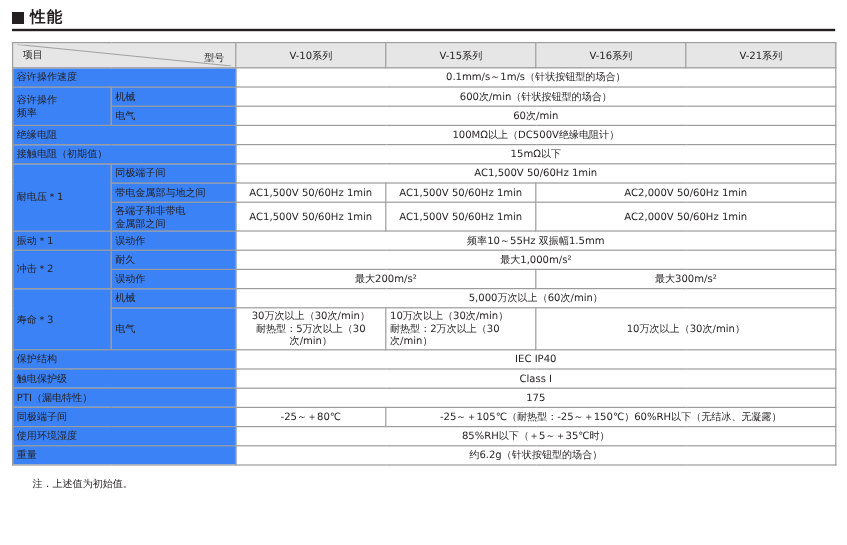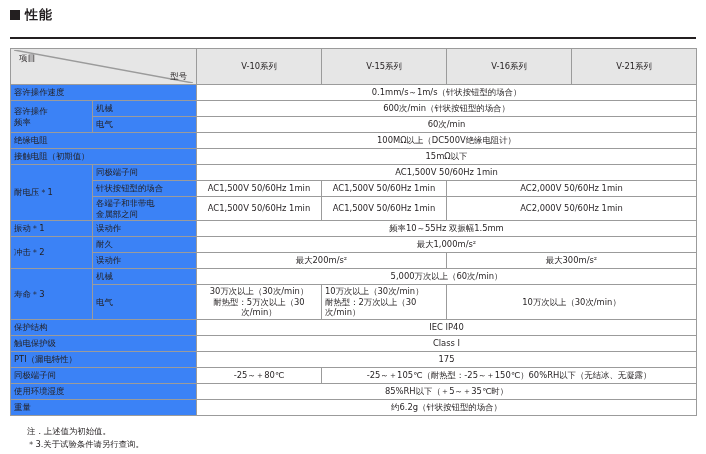--- a/index.html
+++ b/index.html
@@ -20,21 +20,21 @@
     height: 454px;
     box-sizing: border-box;
     padding: 8px 10px 0 10px;
   }
   
   .title-row {
     display: flex;
     align-items: center;
     gap: 5px;
     border-bottom: 2px solid #231f20;
-    padding-bottom: 16px;
+    padding-bottom: 3px;
     margin-bottom: 9px;
   }
   .title-square {
     width: 10px;
     height: 10px;
     background: #231f20;
     display: inline-block;
   }
   .title-text {
     font-size: 13px;
@@ -66,21 +66,21 @@
     text-align: left;
     padding-left: 4px;
     font-weight: normal;
   }
   td.rowhdr.sub {
     text-align: left;
   }
   td.ctr { text-align: center; }
   .hdr-model {
     position: relative;
-    height: 33px;
+    height: 18px;
   }
   .hdr-model .item {
     position: absolute;
     left: 5px;
     top: 3px;
   }
   .hdr-model .model {
     position: absolute;
     right: 6px;
     bottom: 2px;
@@ -155,21 +155,21 @@
         <tr>
           <td class="rowhdr" colspan="2">接触电阻（初期值）</td>
           <td class="ctr" colspan="4">15mΩ以下</td>
         </tr>
         <tr>
           <td class="rowhdr" rowspan="3">耐电压＊1</td>
           <td class="rowhdr sub">同极端子间</td>
           <td class="ctr" colspan="4">AC1,500V 50/60Hz 1min</td>
         </tr>
         <tr>
-          <td class="rowhdr sub">针状按钮型的场合</td>
+          <td class="rowhdr sub">带电金属部与地之间</td>
           <td class="ctr">AC1,500V 50/60Hz 1min</td>
           <td class="ctr">AC1,500V 50/60Hz 1min</td>
           <td class="ctr" colspan="2">AC2,000V 50/60Hz 1min</td>
         </tr>
         <tr>
           <td class="rowhdr sub">各端子和非带电<br>金属部之间</td>
           <td class="ctr">AC1,500V 50/60Hz 1min</td>
           <td class="ctr">AC1,500V 50/60Hz 1min</td>
           <td class="ctr" colspan="2">AC2,000V 50/60Hz 1min</td>
         </tr>
@@ -222,16 +222,15 @@
         </tr>
         <tr>
           <td class="rowhdr" colspan="2">重量</td>
           <td class="ctr" colspan="4">约6.2g（针状按钮型的场合）</td>
         </tr>
       </tbody>
   </table>
 
   <div class="notes">
       <div>注．上述值为初始值。</div>
-      <div>＊3.关于试验条件请另行查询。</div>
     </div>
 
 </div>
 
 </body></html>

